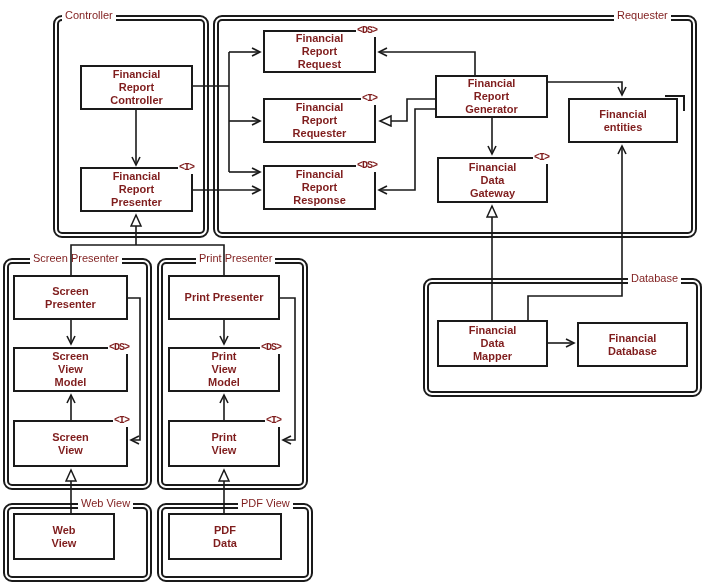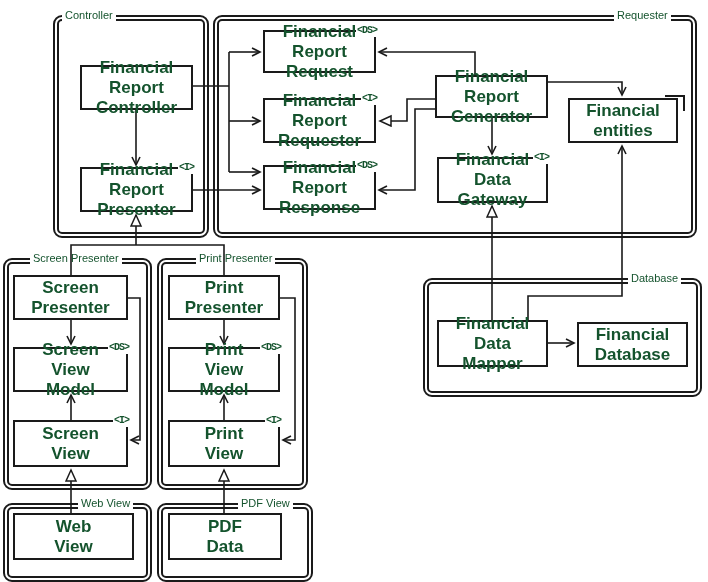--- a/index.html
+++ b/index.html
@@ -1,18 +1,18 @@
 <!DOCTYPE html>
 <html><head>
 <meta charset="utf-8">
 <style>
   html,body{margin:0;padding:0;background:#fff;}
   .stage{
     position:relative;width:708px;height:582px;background:#fff;overflow:hidden;
-    font-family:"Liberation Sans","DejaVu Sans",sans-serif;color:#14532d;
+    font-family:"Liberation Sans","DejaVu Sans",sans-serif;color:#7f1d1d;
   }
   
   .group{position:absolute;border:2px solid #1a1a1a;border-radius:9px;z-index:1;}
   .group::before{content:"";position:absolute;inset:2px;border:2px solid #1a1a1a;border-radius:5px;}
   #g-controller{left:53px;top:15px;width:152px;height:219px;}
   #g-interactor{left:213px;top:15px;width:480px;height:219px;}
   #g-screen{left:3px;top:258px;width:145px;height:228px;}
   #g-print{left:157px;top:258px;width:147px;height:228px;}
   #g-web{left:3px;top:503px;width:145px;height:75px;}
   #g-pdf{left:157px;top:503px;width:152px;height:75px;}
@@ -25,21 +25,21 @@
   #l-print{left:196px;top:252px;}
   #l-web{left:78px;top:497px;}
   #l-pdf{left:238px;top:497px;}
   #l-db{left:628px;top:272px;}
   
   svg.wires{position:absolute;left:0;top:0;z-index:3;pointer-events:none;}
   
   .box{position:absolute;z-index:4;background:#fff;border:2px solid #1a1a1a;
        display:flex;align-items:center;justify-content:center;text-align:center;
        box-sizing:border-box;}
-  .bl{font-weight:bold;font-size:17px;line-height:20px;white-space:pre-line;}
+  .bl{font-weight:bold;font-size:11px;line-height:13px;white-space:pre-line;}
   .stereo{position:absolute;top:-7px;right:-4px;z-index:5;background:#fff;padding:0 1px;
           font-family:"Liberation Mono","DejaVu Sans Mono",monospace;
           font-weight:bold;font-size:10px;line-height:12px;letter-spacing:-1px;}
   .multi-corner{position:absolute;top:-5px;right:-9px;width:18px;height:14px;
           border-top:2px solid #1a1a1a;border-right:2px solid #1a1a1a;}
   #b-frc{left:80px;top:65px;width:113px;height:45px;}
   #b-frp{left:80px;top:167px;width:113px;height:45px;}
   #b-frreq{left:263px;top:30px;width:113px;height:43px;}
   #b-frrequester{left:263px;top:98px;width:113px;height:45px;}
   #b-frresp{left:263px;top:165px;width:113px;height:45px;}
@@ -47,21 +47,21 @@
   #b-fdg{left:437px;top:157px;width:111px;height:46px;}
   #b-fent{left:568px;top:98px;width:110px;height:45px;}
   #b-fdm{left:437px;top:320px;width:111px;height:47px;}
   #b-fdb{left:577px;top:322px;width:111px;height:45px;}
   #b-sp{left:13px;top:275px;width:115px;height:45px;}
   #b-svm{left:13px;top:347px;width:115px;height:45px;}
   #b-sv{left:13px;top:420px;width:115px;height:47px;}
   #b-pp{left:168px;top:275px;width:112px;height:45px;}
   #b-pvm{left:168px;top:347px;width:112px;height:45px;}
   #b-pv{left:168px;top:420px;width:112px;height:47px;}
-  #b-wv{left:13px;top:513px;width:121px;height:47px;}
+  #b-wv{left:13px;top:513px;width:102px;height:47px;}
   #b-pdfv{left:168px;top:513px;width:114px;height:47px;}
 </style>
 </head>
 <body>
 
 <div class="stage">
 
   <div class="group" id="g-controller"></div>
   <div class="group" id="g-interactor"></div>
   <div class="group" id="g-screen"></div>

